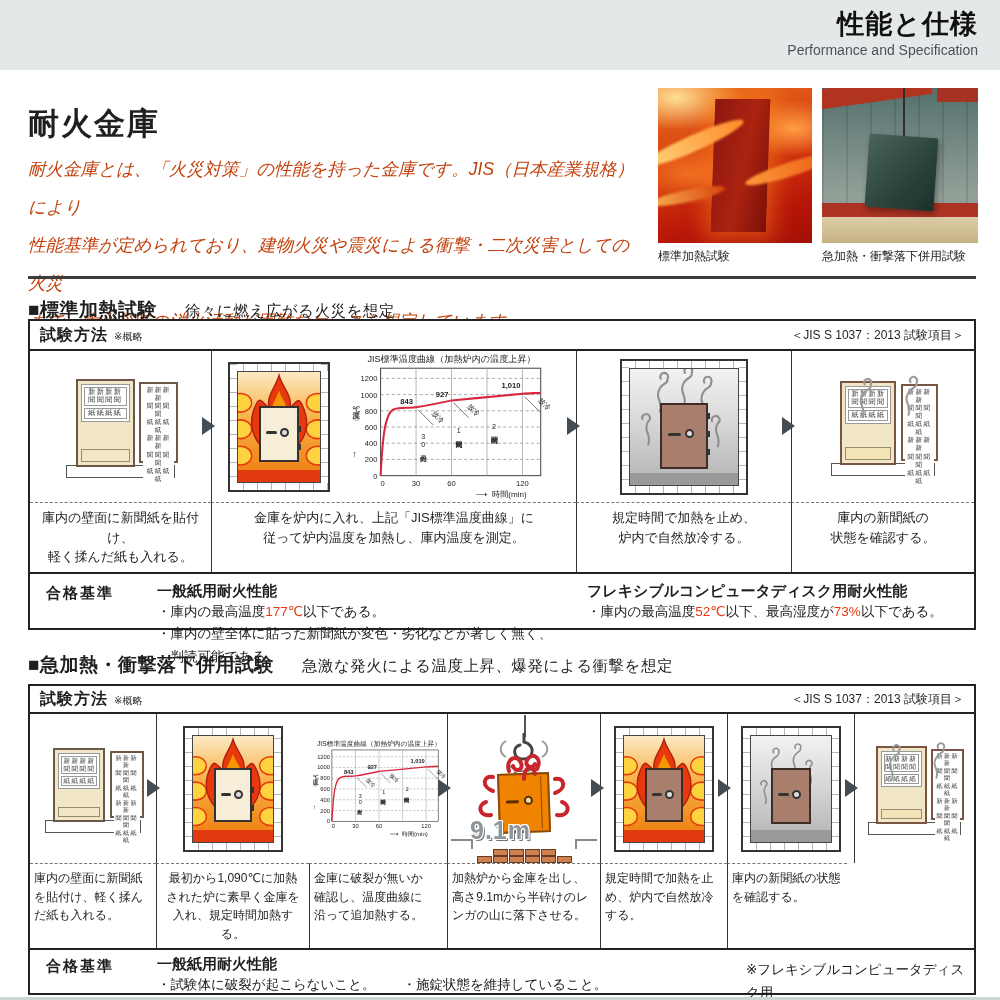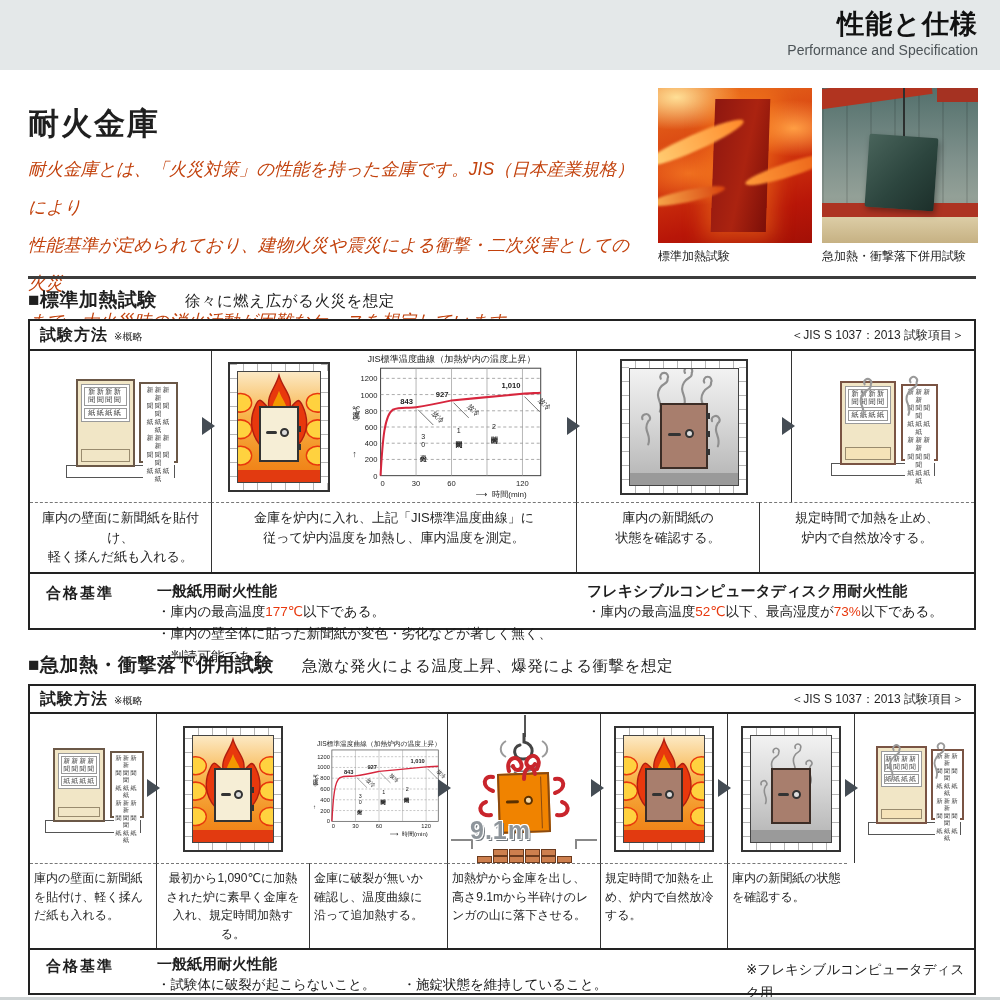--- a/index.html
+++ b/index.html
@@ -161,21 +161,21 @@
     <div class="cable"></div>
     <div class="floor-red"></div>
     <div class="floor-tan"></div>
     <div class="psafe"></div>
   </div>
   <div class="photo-cap" style="left:658px;">標準加熱試験</div>
   <div class="photo-cap" style="left:822px;">急加熱・衝撃落下併用試験</div>
 
   <div class="rule-top"></div>
 
-  <div class="sec-head" style="top:287px;">
+  <div class="sec-head" style="top:297px;">
     <b>■標準加熱試験</b><span class="sec-sub">徐々に燃え広がる火災を想定</span>
   </div>
 
   <div class="tbox" style="top:319px; height:311px;">
     <div class="tbox-head" style="height:30px;">
       <div><span class="tbox-title">試験方法</span><span class="tbox-note">※概略</span></div>
       <div class="tbox-ref">＜JIS S 1037：2013 試験項目＞</div>
     </div>
 
     <div class="img-row" style="height:151px;">
@@ -346,24 +346,24 @@
       <div class="arr" style="left:172px; top:66px;"></div>
       <div class="arr" style="left:537px; top:66px;"></div>
       <div class="arr" style="left:752px; top:66px;"></div>
     </div>
 
     <div class="cap-row">
       <div class="cap-cell cap-c pre" style="width:181px;">庫内の壁面に新聞紙を貼付け、
 軽く揉んだ紙も入れる。</div>
       <div class="cap-cell cap-c pre bl" style="width:365px;">金庫を炉内に入れ、上記「JIS標準温度曲線」に
 従って炉内温度を加熱し、庫内温度を測定。</div>
+      <div class="cap-cell cap-c pre bl" style="width:215px;">規定時間で加熱を止め、
+炉内で自然放冷する。</div>
       <div class="cap-cell cap-c pre bl" style="width:183px;">庫内の新聞紙の
 状態を確認する。</div>
-      <div class="cap-cell cap-c pre bl" style="width:215px;">規定時間で加熱を止め、
-炉内で自然放冷する。</div>
     </div>
 
     <div class="crit-row" style="height:78px;">
       <div class="crit-label">合格基準</div>
       <div style="position:absolute; left:127px; top:8px; width:430px;">
         <div class="crit-title">一般紙用耐火性能</div>
         <div class="crit-item"><span>・庫内の最高温度</span><span class="red">177℃</span><span>以下である。</span></div>
         <div class="crit-item pre">・庫内の壁全体に貼った新聞紙が変色・劣化などが著しく無く、
 　判読可能である。</div>
       </div>

